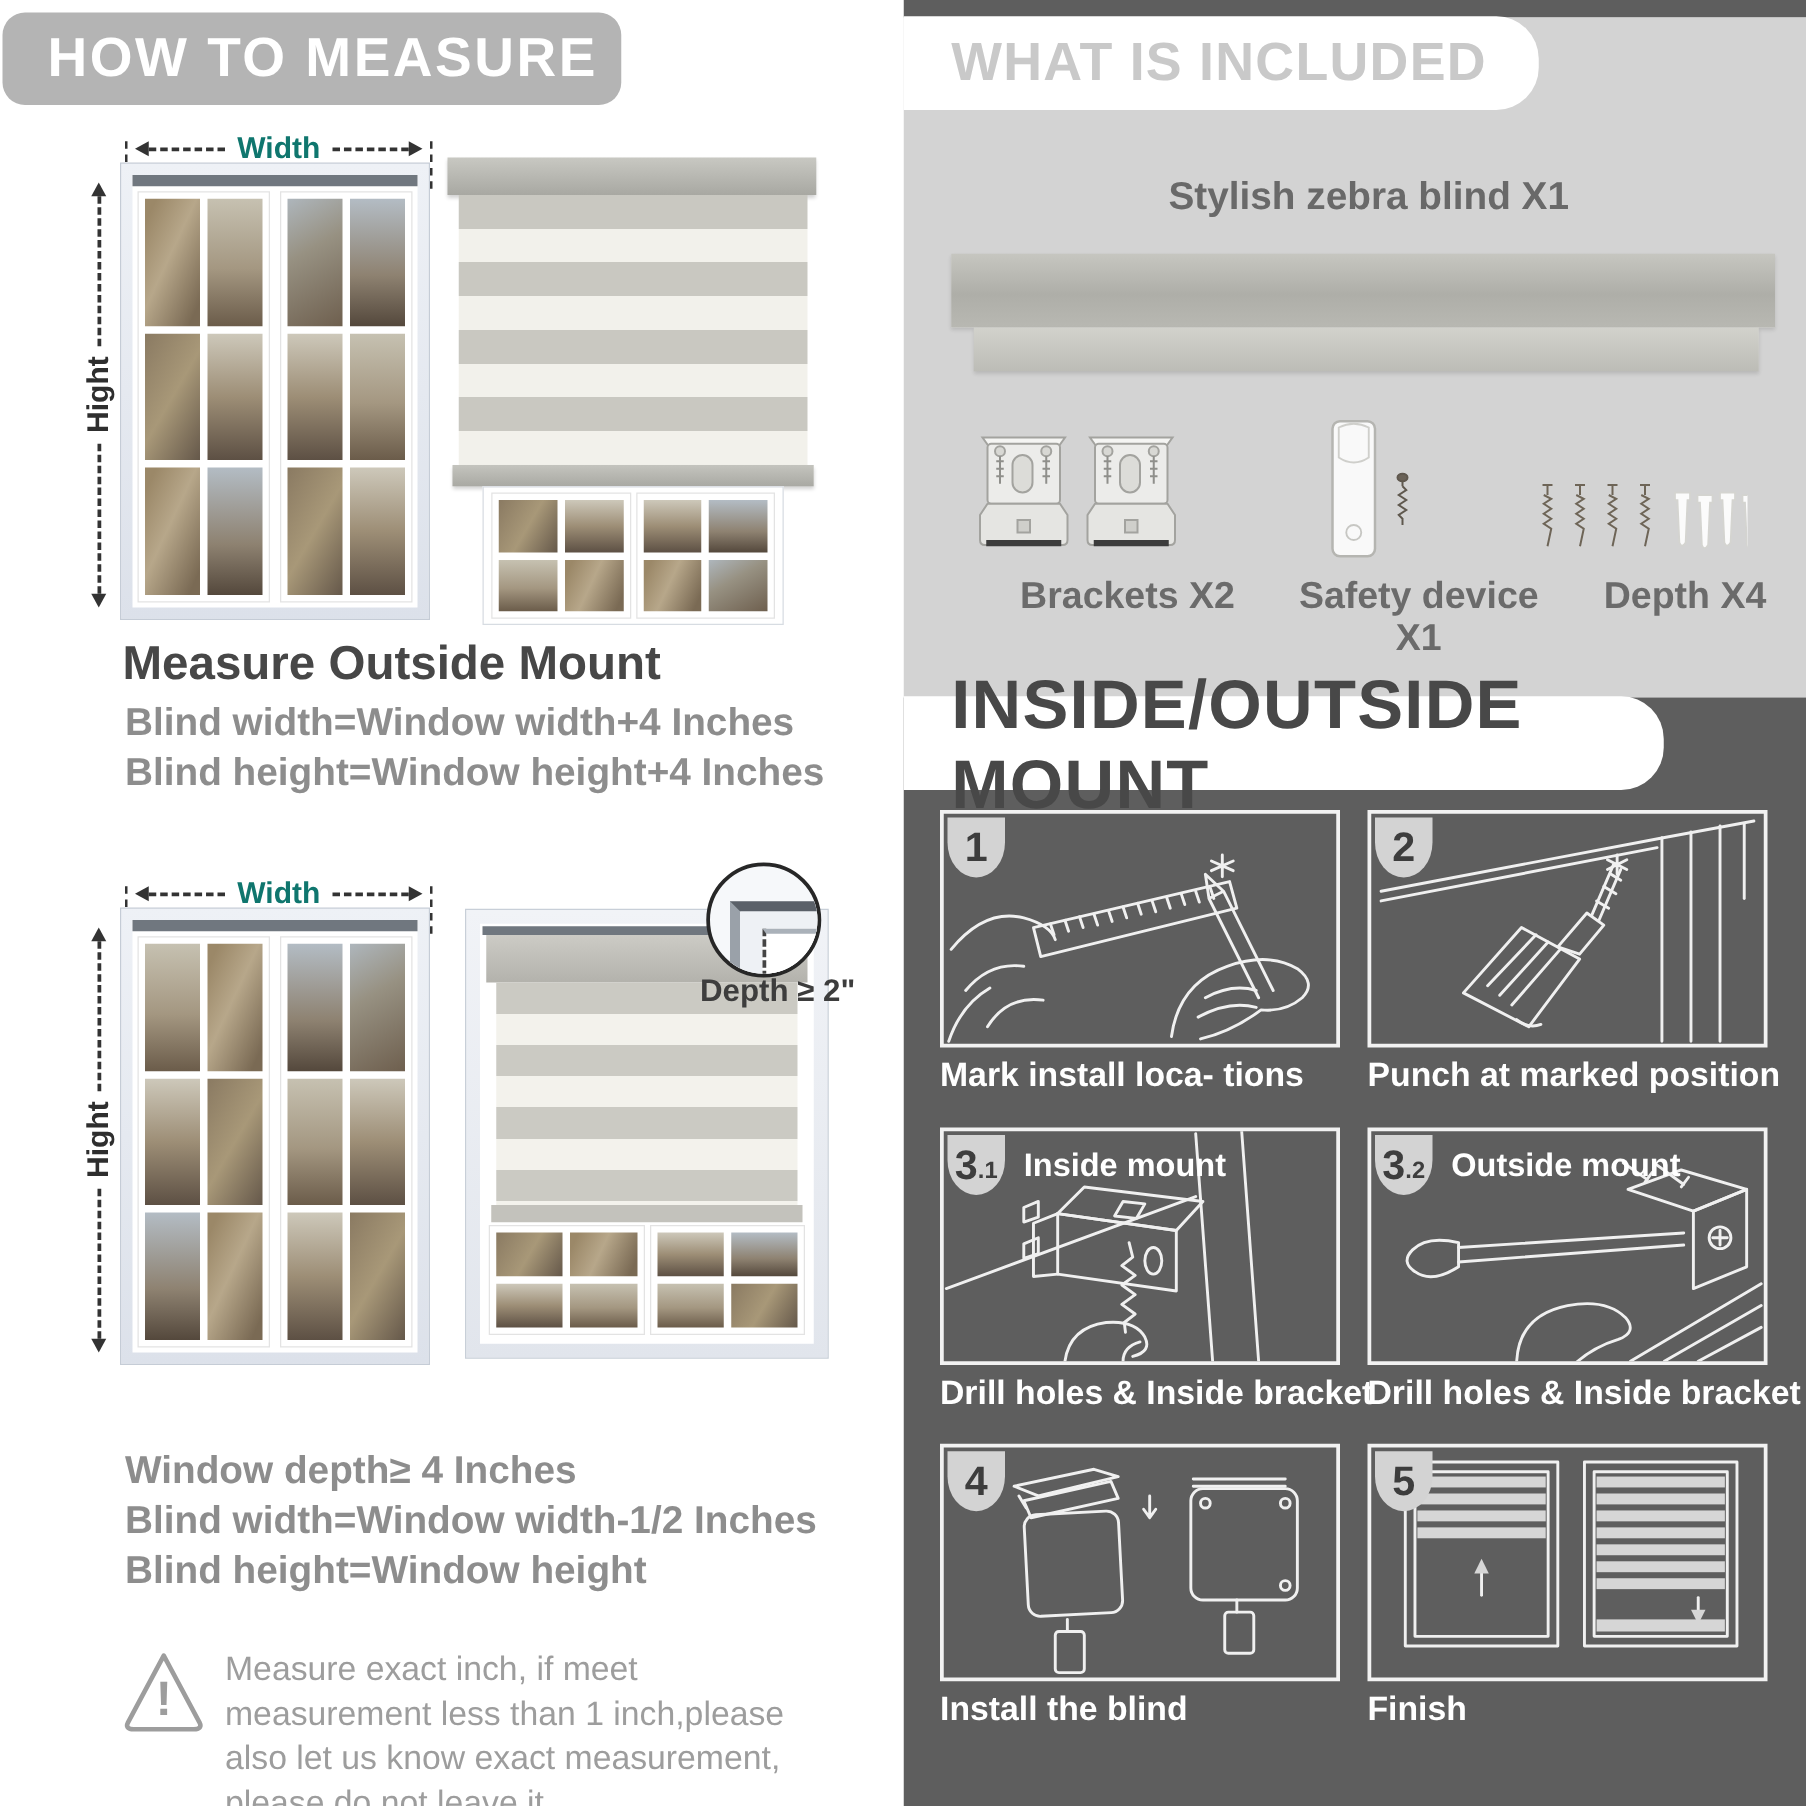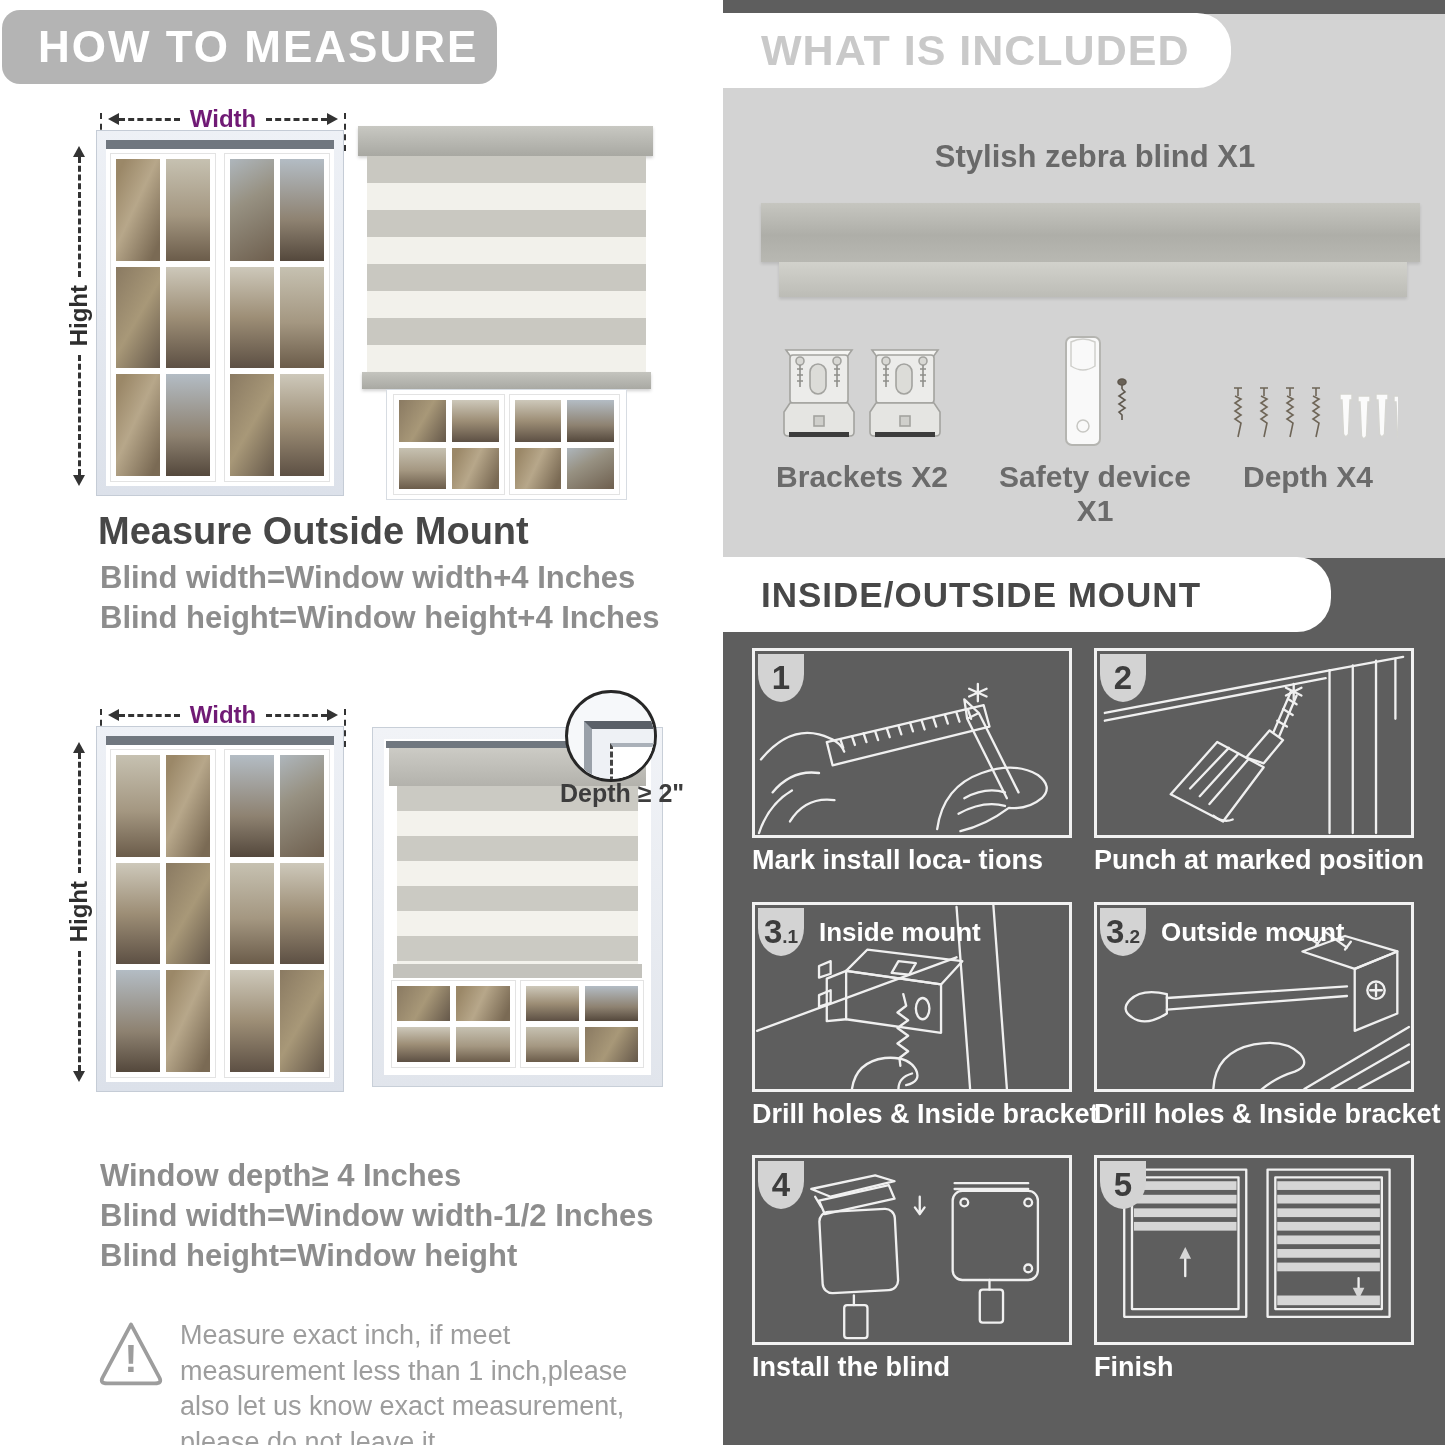--- a/index.html
+++ b/index.html
@@ -11,21 +11,21 @@
   .h1-banner{left:2px;top:10px;width:495px;height:74px;background:#b4b4b4;
              border-radius:18px;display:flex;align-items:center;padding-left:36px;}
   .h1-banner span{color:#fff;font-size:44px;font-weight:700;letter-spacing:2px;}
 
   
   .dim-h{display:flex;align-items:center;height:26px;}
   .dim-h .tick{width:0;height:38px;border-left:2px dashed #333;margin-top:26px;}
   .arrL{width:0;height:0;border:6px solid transparent;border-right:11px solid #333;}
   .arrR{width:0;height:0;border:6px solid transparent;border-left:11px solid #333;}
   .dline{flex:1;height:0;border-top:3px dashed #333;}
-  .dlabel{padding:0 10px;font-weight:700;font-size:24px;color:#701a75;}
+  .dlabel{padding:0 10px;font-weight:700;font-size:24px;color:#0f766e;}
   .dim-v{display:flex;flex-direction:column;align-items:center;width:26px;}
   .arrU{width:0;height:0;border:6px solid transparent;border-bottom:11px solid #333;}
   .arrD{width:0;height:0;border:6px solid transparent;border-top:11px solid #333;}
   .vline{flex:1;width:0;border-left:3px dashed #333;}
   .vlabel{writing-mode:vertical-rl;transform:rotate(180deg);font-weight:700;
           font-size:24px;color:#2e2e2e;padding:8px 0;}
 
   
   .winphoto{background:linear-gradient(180deg,#eef1f6,#dce1ea);
             border:1px solid #c5ccd6;padding:9px;}
@@ -87,26 +87,26 @@
              padding-left:38px;z-index:3;}
   .h2-banner span{color:#c9c9c9;font-size:43px;font-weight:700;letter-spacing:1px;}
   .product-title{left:740px;top:139px;width:710px;text-align:center;
                  font-size:31px;font-weight:700;color:#696969;z-index:3;}
   .headrail-main{left:761px;top:203px;width:659px;height:59px;
                  background:linear-gradient(180deg,#c6c6c0 0%,#aeaea8 55%,#b8b8b2 100%);
                  box-shadow:0 2px 3px rgba(0,0,0,.12);z-index:3;}
   .headrail-sub{left:779px;top:262px;width:628px;height:35px;
                 background:linear-gradient(180deg,#d2d2cc 0%,#bcbcb6 100%);
                 box-shadow:0 2px 3px rgba(0,0,0,.12);z-index:3;}
-  .item-label{font-size:30px;font-weight:700;color:#6b6b6b;text-align:center;z-index:3;}
+  .item-label{font-size:30px;font-weight:700;color:#6b6b6b;text-align:center;z-index:3;margin-left:40px;}
 
   .h3-banner{left:723px;top:557px;width:608px;height:75px;background:#fff;
              border-radius:0 34px 34px 0;display:flex;align-items:center;
              padding-left:38px;z-index:3;}
-  .h3-banner span{color:#484848;font-size:35px;font-weight:700;letter-spacing:1px;}
+  .h3-banner span{color:#484848;font-size:55px;font-weight:700;letter-spacing:1px;}
 
   .stepbox{width:320px;height:190px;border:3px solid #f2f2f2;z-index:3;}
   .stepbox svg{position:absolute;left:0;top:0;width:100%;height:100%;}
   .badge{position:absolute;left:3px;top:3px;width:46px;height:48px;background:#d3d3d3;
          border-radius:0 0 60% 60%/0 0 70% 70%;display:flex;align-items:center;
          justify-content:center;color:#3d3d3d;font-weight:700;font-size:33px;z-index:4;}
   .badge .bsub{font-size:19px;margin-top:10px;}
   .step-title{position:absolute;left:64px;top:12px;color:#fff;font-size:26px;font-weight:700;z-index:4;}
   .caption{font-size:27px;font-weight:700;color:#fff;z-index:3;}
   .lineart{stroke:#f0f0f0;stroke-width:2.4;fill:none;stroke-linecap:round;stroke-linejoin:round;}

